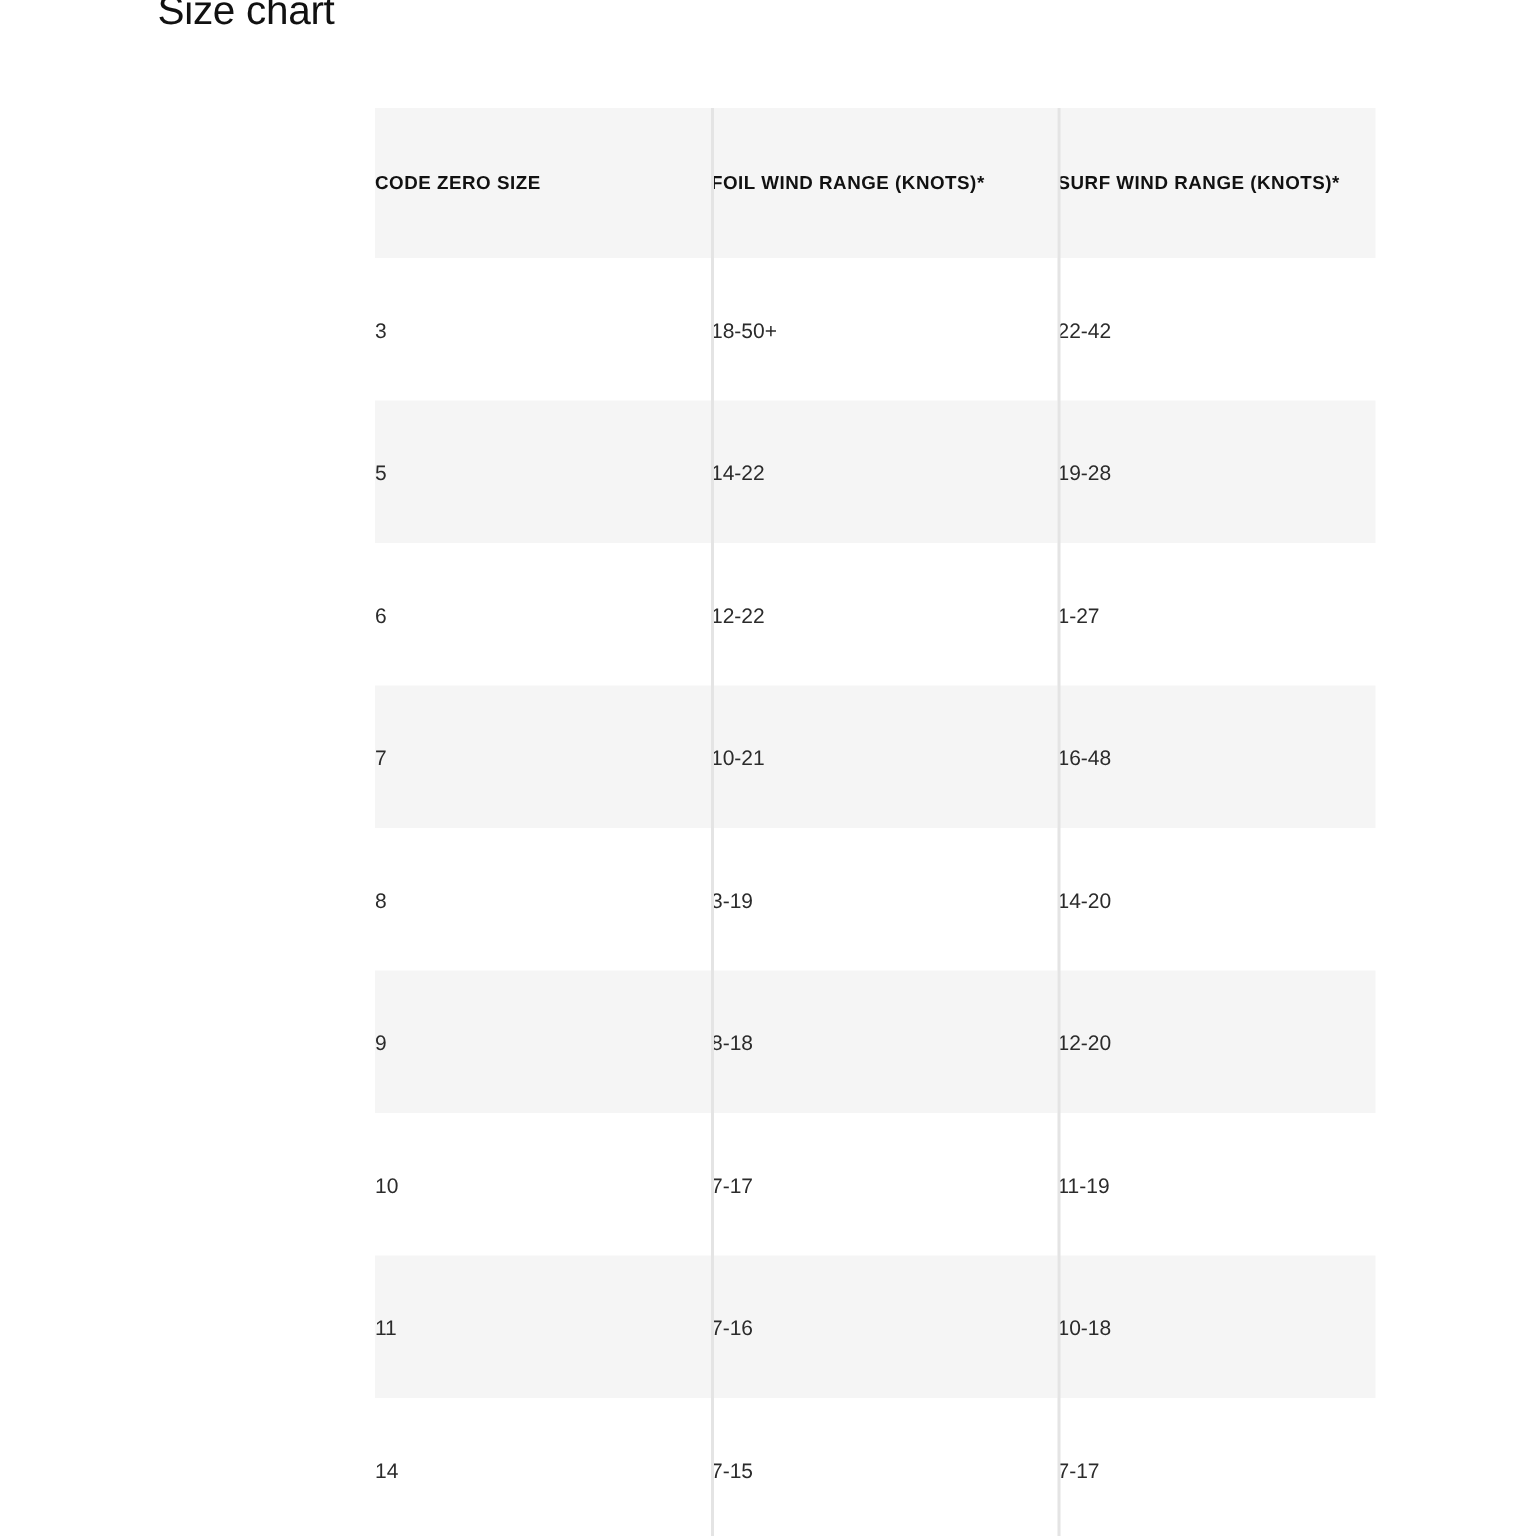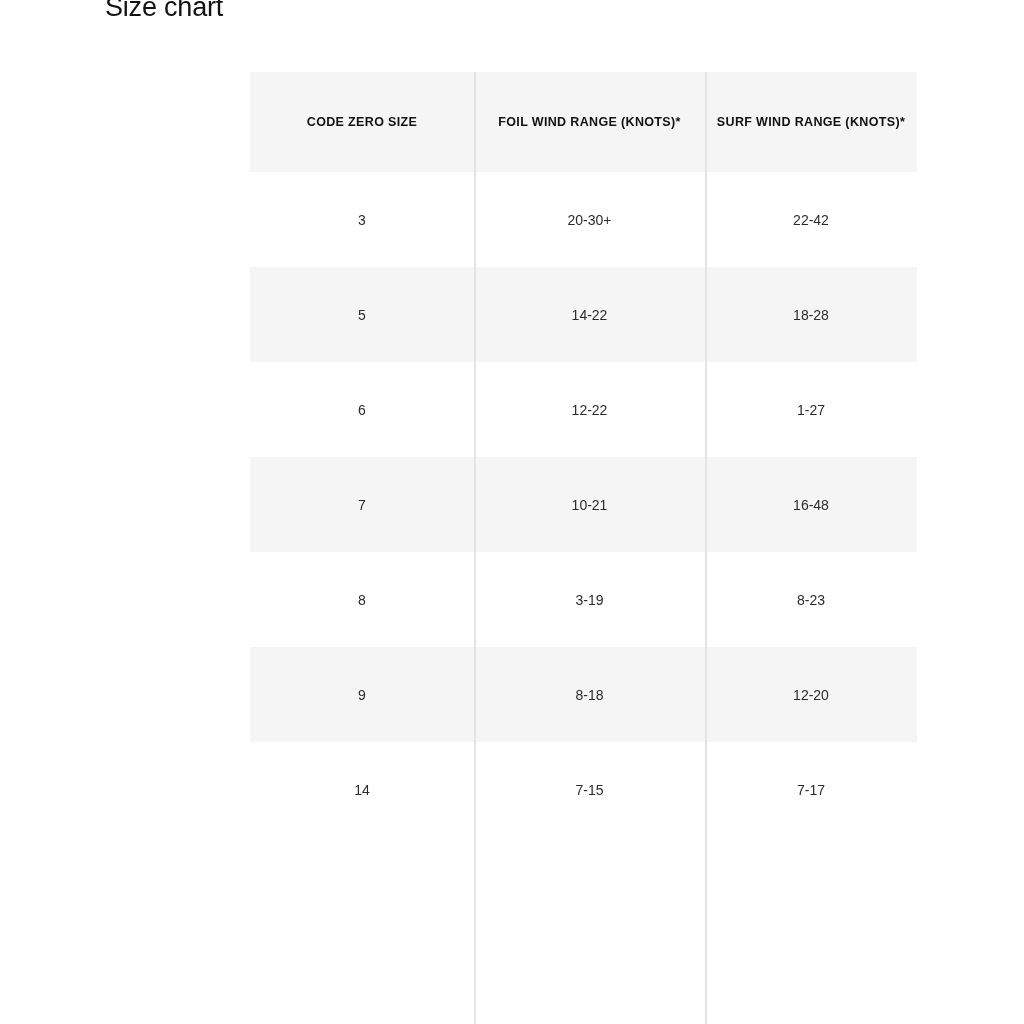--- a/index.html
+++ b/index.html
@@ -51,21 +51,21 @@
   }
 
   .size-table col.c1 { width: 224px; }
   .size-table col.c2 { width: 231px; }
   .size-table col.c3 { width: 212px; }
 
   .size-table th,
   .size-table td {
     padding: 0;
     margin: 0;
-    text-align: center;
+    text-align: left;
     vertical-align: middle;
     border: none;
   }
 
   .size-table thead th {
     height: 100px;
     background: #f5f5f5;
     font-size: 12.5px;
     font-weight: 700;
     letter-spacing: 0.35px;
@@ -117,47 +117,57 @@
       <thead>
         <tr>
           <th>CODE ZERO SIZE</th>
           <th>FOIL WIND RANGE (KNOTS)*</th>
           <th>SURF WIND RANGE (KNOTS)*</th>
         </tr>
       </thead>
       <tbody>
         <tr>
           <td>3</td>
-          <td>20-30+</td>
+          <td>18-50+</td>
           <td>22-42</td>
         </tr>
         <tr class="shaded">
           <td>5</td>
           <td>14-22</td>
-          <td>18-28</td>
+          <td>19-28</td>
         </tr>
         <tr>
           <td>6</td>
           <td>12-22</td>
           <td>1-27</td>
         </tr>
         <tr class="shaded">
           <td>7</td>
           <td>10-21</td>
           <td>16-48</td>
         </tr>
         <tr>
           <td>8</td>
           <td>3-19</td>
-          <td>8-23</td>
+          <td>14-20</td>
         </tr>
         <tr class="shaded">
           <td>9</td>
           <td>8-18</td>
           <td>12-20</td>
+        </tr>
+        <tr>
+          <td>10</td>
+          <td>7-17</td>
+          <td>11-19</td>
+        </tr>
+        <tr class="shaded">
+          <td>11</td>
+          <td>7-16</td>
+          <td>10-18</td>
         </tr>
         <tr>
           <td>14</td>
           <td>7-15</td>
           <td>7-17</td>
         </tr>
       </tbody>
     </table>
 
     <div class="col-rule rule-1"></div>

